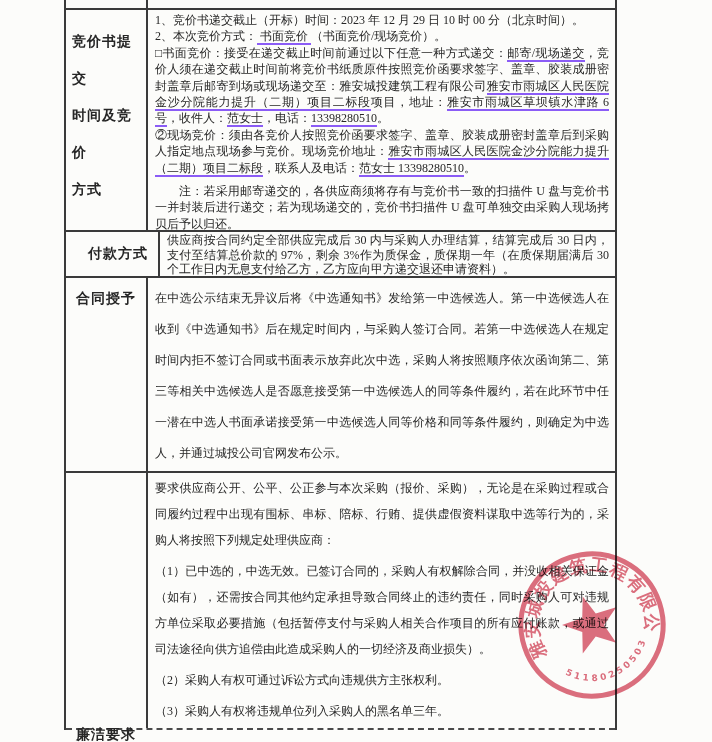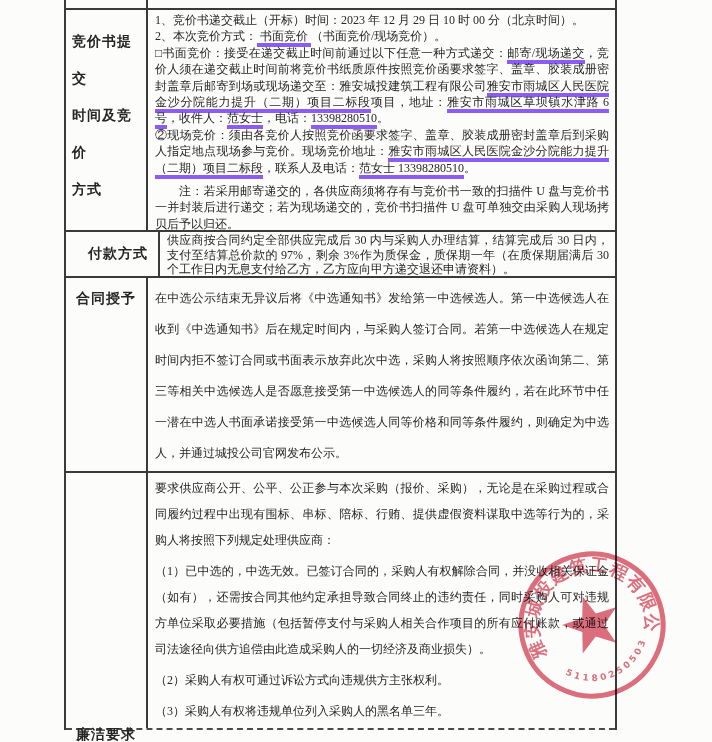--- a/index.html
+++ b/index.html
@@ -46,21 +46,21 @@
   .c1 p.gap{margin-top:7px;}
   .c1 p.indent{text-indent:2em;}
   .c2{padding-top:1px;}
   .c2 p{margin:0;line-height:14.6px;}
   .c3{padding-top:5px;}
   .c3 p{margin:0;line-height:31px;}
   .c4{padding-top:2px;}
   .c4 p{margin:0;line-height:26px;}
   .c4 p.gap{margin-top:5px;}
   .b{font-weight:normal;}
-  .u{border-bottom:4px solid #8b5cf6;}
+  .u{border-bottom:2px solid #8b5cf6;}
   
   .stamp{
     position:absolute;left:512px;top:545px;width:160px;height:160px;
     pointer-events:none;
     mix-blend-mode:multiply;
     opacity:0.82;
   }
   .sealg{color:#d64f63;}
   .seal-ring{stroke:currentColor;fill:none;stroke-width:5;}
   .seal-star{fill:currentColor;}

